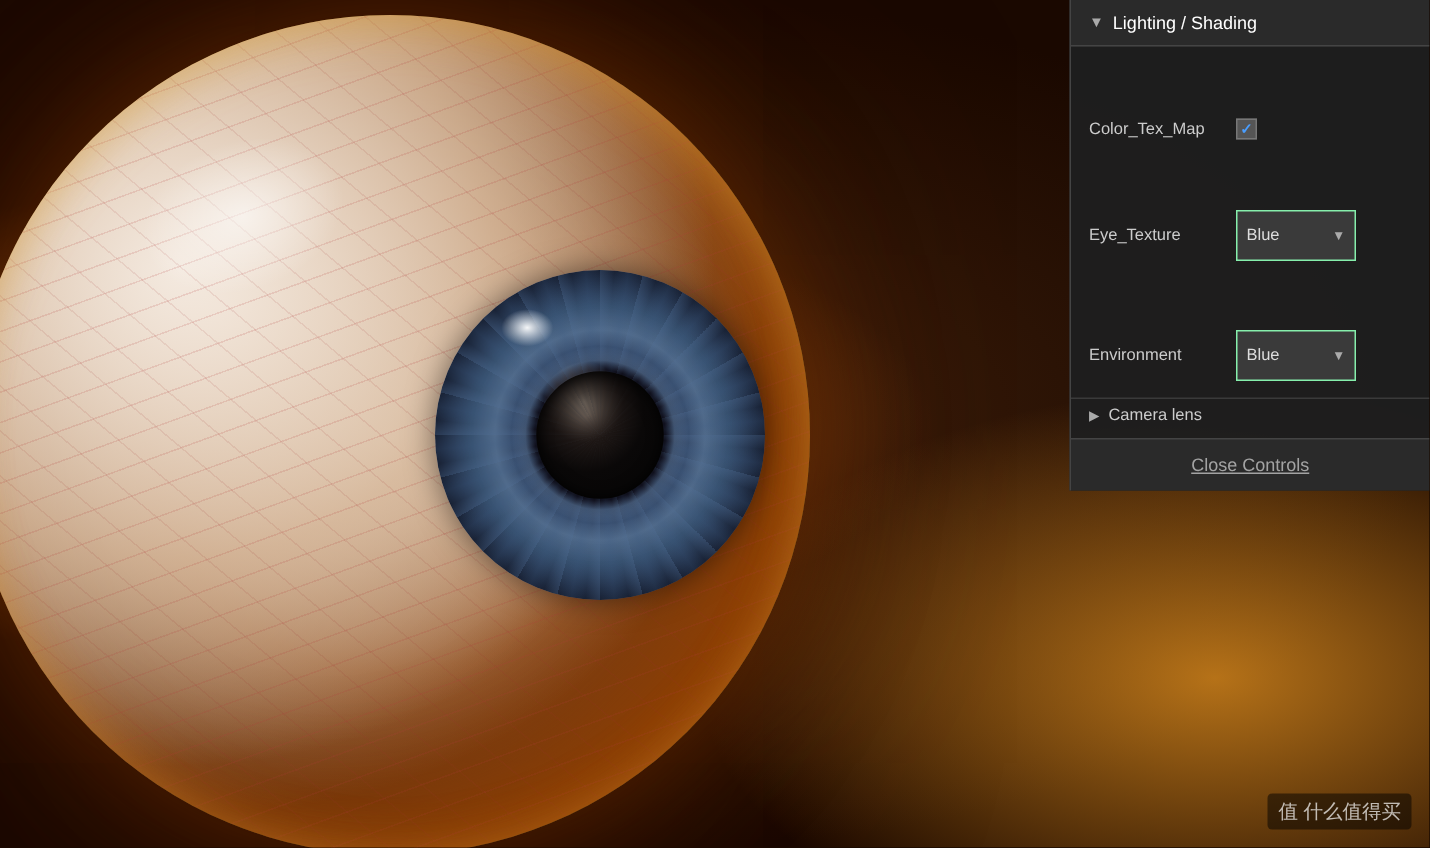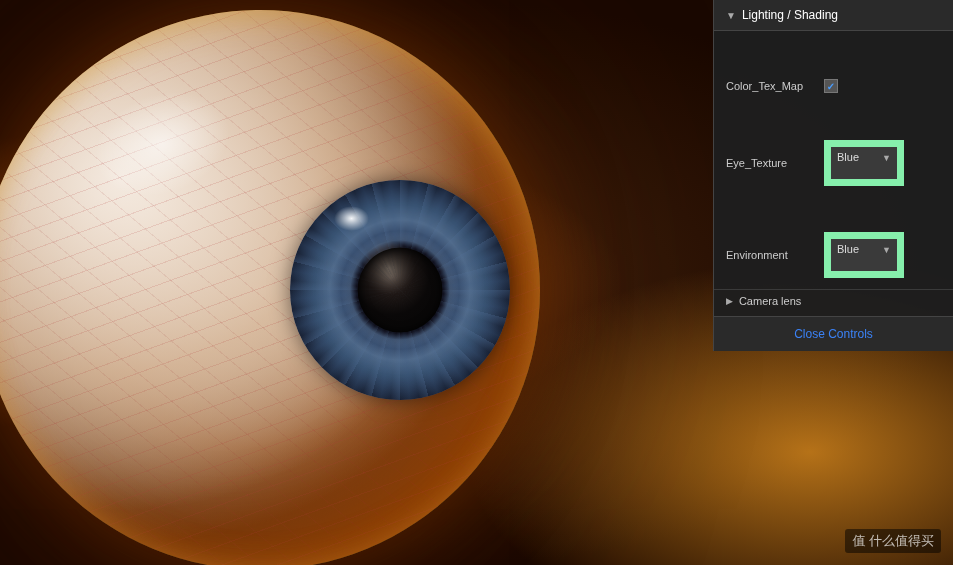--- a/index.html
+++ b/index.html
@@ -234,26 +234,26 @@
     }
 
     .checkbox-check {
       color: #4a9eff;
       font-size: 10px;
       font-weight: bold;
     }
 
     .dropdown {
       background: #3a3a3a;
-      border: 7px solid #86efac;
+      border: 1px solid #86efac;
       color: #ddd;
       font-size: 11px;
       padding: 16px 6px;
       display: flex;
-      align-items: flex-end;
+      align-items: center;
       justify-content: space-between;
       cursor: pointer;
       min-width: 80px;
       height: 22px;
     }
 
     .dropdown-arrow {
       color: #aaa;
       font-size: 9px;
       margin-left: 6px;
@@ -276,26 +276,27 @@
       color: #ccc;
       font-size: 11px;
     }
 
     .close-controls-btn {
       display: block;
       width: 100%;
       background: #2a2a2a;
       border: none;
       border-top: 1px solid #444;
-      color: #3b82f6;
+      color: #a3a3a3;
       font-size: 12px;
       padding: 10px;
       text-align: center;
       cursor: pointer;
       margin-top: 4px;
+      text-decoration: underline;
     }
 
     
     .watermark {
       position: absolute;
       bottom: 12px;
       right: 12px;
       background: rgba(0,0,0,0.5);
       color: rgba(255,255,255,0.7);
       font-size: 13px;

